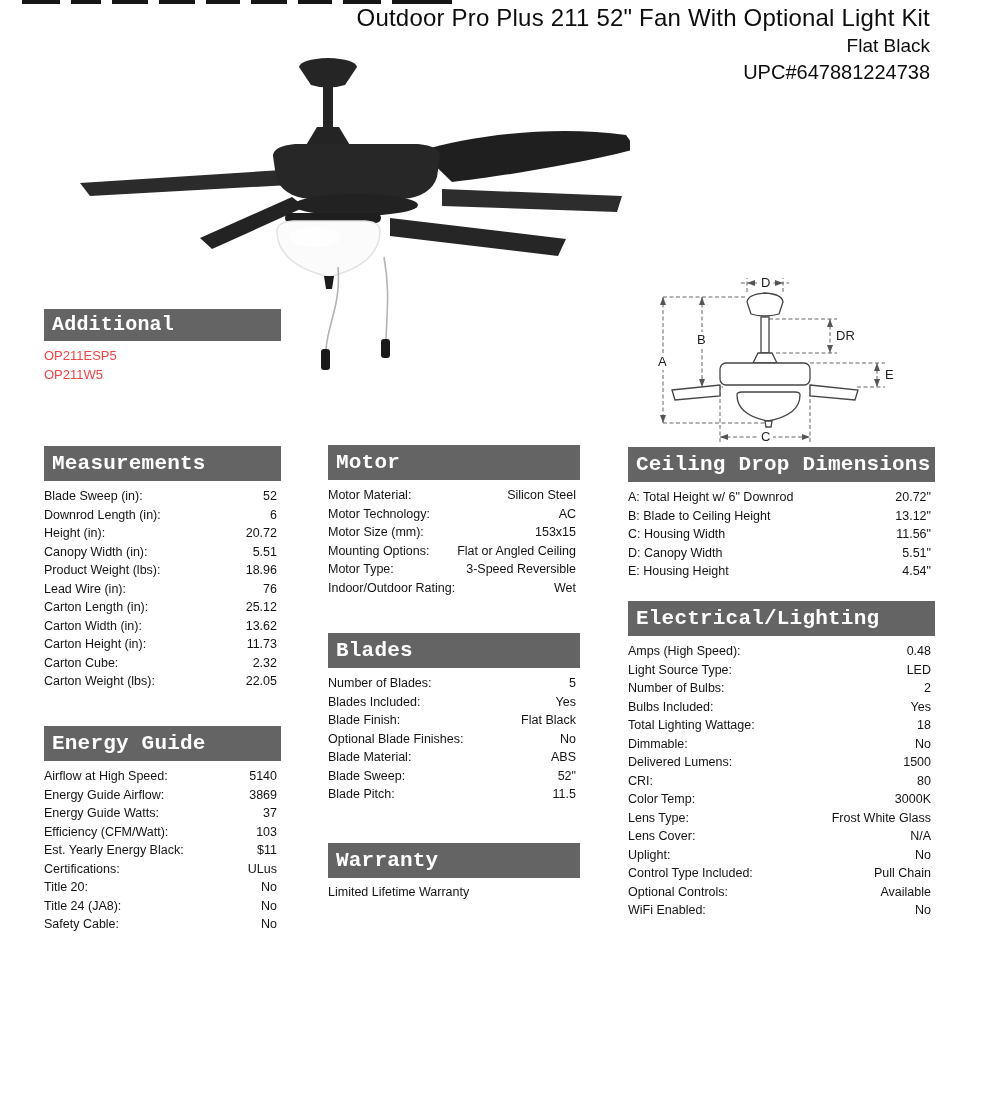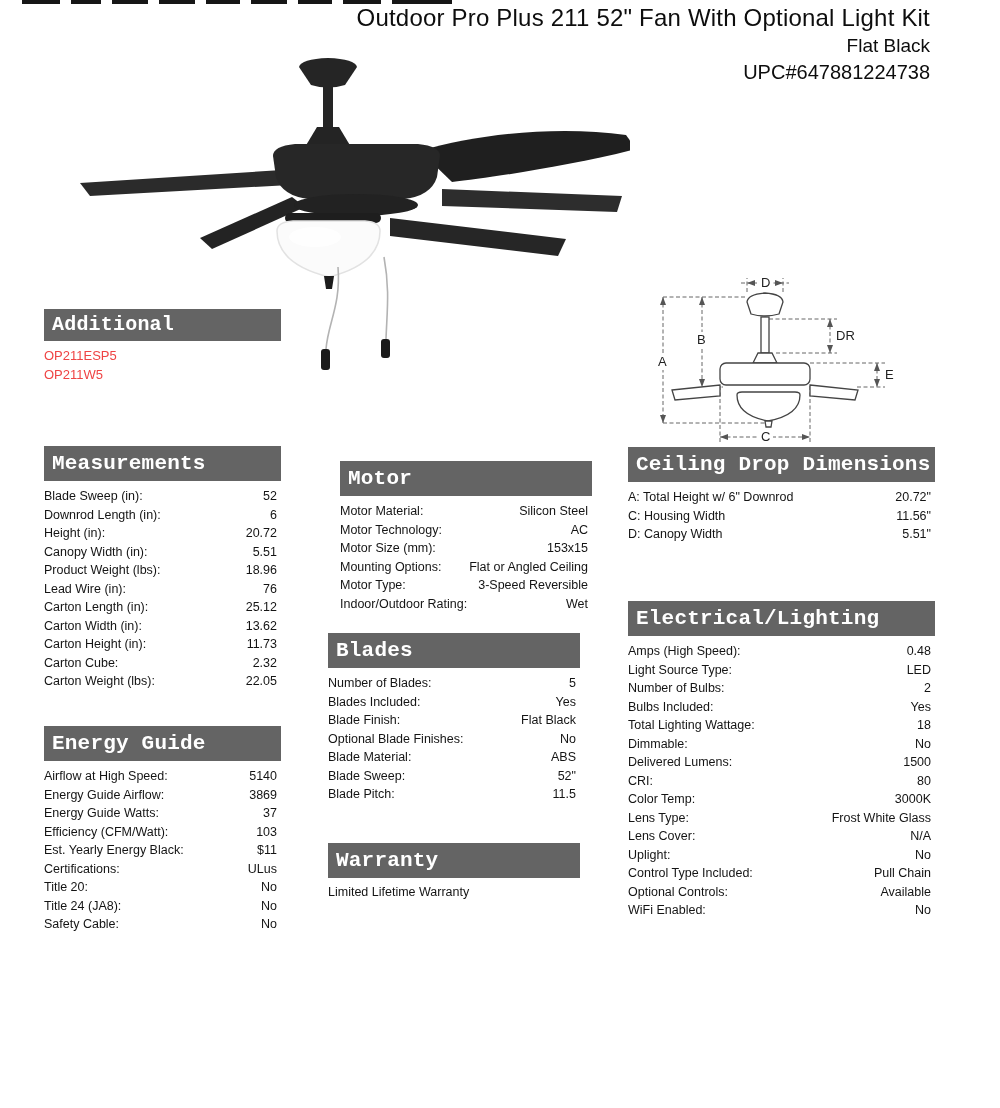--- a/index.html
+++ b/index.html
@@ -37,21 +37,21 @@
   .finishes .bar { height:32px; line-height:32px; font-size:20px; }
   .finishes .rows { margin-top:5px; }
   .finishes .row { font-weight:normal; font-size:13px; line-height:19px; color:#ef4444; }
 
   .warranty-text { margin-top:7px; font-size:12.5px; color:#141414; }
 
   
   .pos-finishes     { left:44px;  top:309px; width:237px; }
   .pos-measurements { left:44px;  top:446px; width:237px; }
   .pos-energy       { left:44px;  top:726px; width:237px; }
-  .pos-motor        { left:340px; top:445px; width:252px;margin-top:16px; }
+  .pos-motor        { left:328px; top:445px; width:252px; }
   .pos-blades       { left:328px; top:633px; width:252px; }
   .pos-warranty     { left:328px; top:843px; width:252px; }
   .pos-ceiling      { left:628px; top:447px; width:307px; }
   .pos-electrical   { left:628px; top:601px; width:307px; }
 
   .fan-art     { position:absolute; left:60px;  top:55px;  width:570px; height:340px; }
   .diagram-art { position:absolute; left:645px; top:262px; width:255px; height:185px; }
 
   svg text { font-family:"Liberation Sans", sans-serif; }
 </style>
@@ -375,31 +375,39 @@
 
   <section class="spec pos-ceiling">
     <div class="bar">Ceiling Drop Dimensions</div>
     <div class="rows">
 
         <div class="row">
           <span class="lbl">A: Total Height w/ 6" Downrod</span>
           <span class="val">20.72"</span>
         </div>
 
+        <div class="row">
+          <span class="lbl">B: Blade to Ceiling Height</span>
+          <span class="val">13.12"</span>
+        </div>
 
         <div class="row">
           <span class="lbl">C: Housing Width</span>
           <span class="val">11.56"</span>
         </div>
 
         <div class="row">
           <span class="lbl">D: Canopy Width</span>
           <span class="val">5.51"</span>
         </div>
 
+        <div class="row">
+          <span class="lbl">E: Housing Height</span>
+          <span class="val">4.54"</span>
+        </div>
       </div>
   </section>
 
   <section class="spec pos-electrical">
     <div class="bar">Electrical/Lighting</div>
     <div class="rows">
 
         <div class="row">
           <span class="lbl">Amps (High Speed):</span>
           <span class="val">0.48</span>

